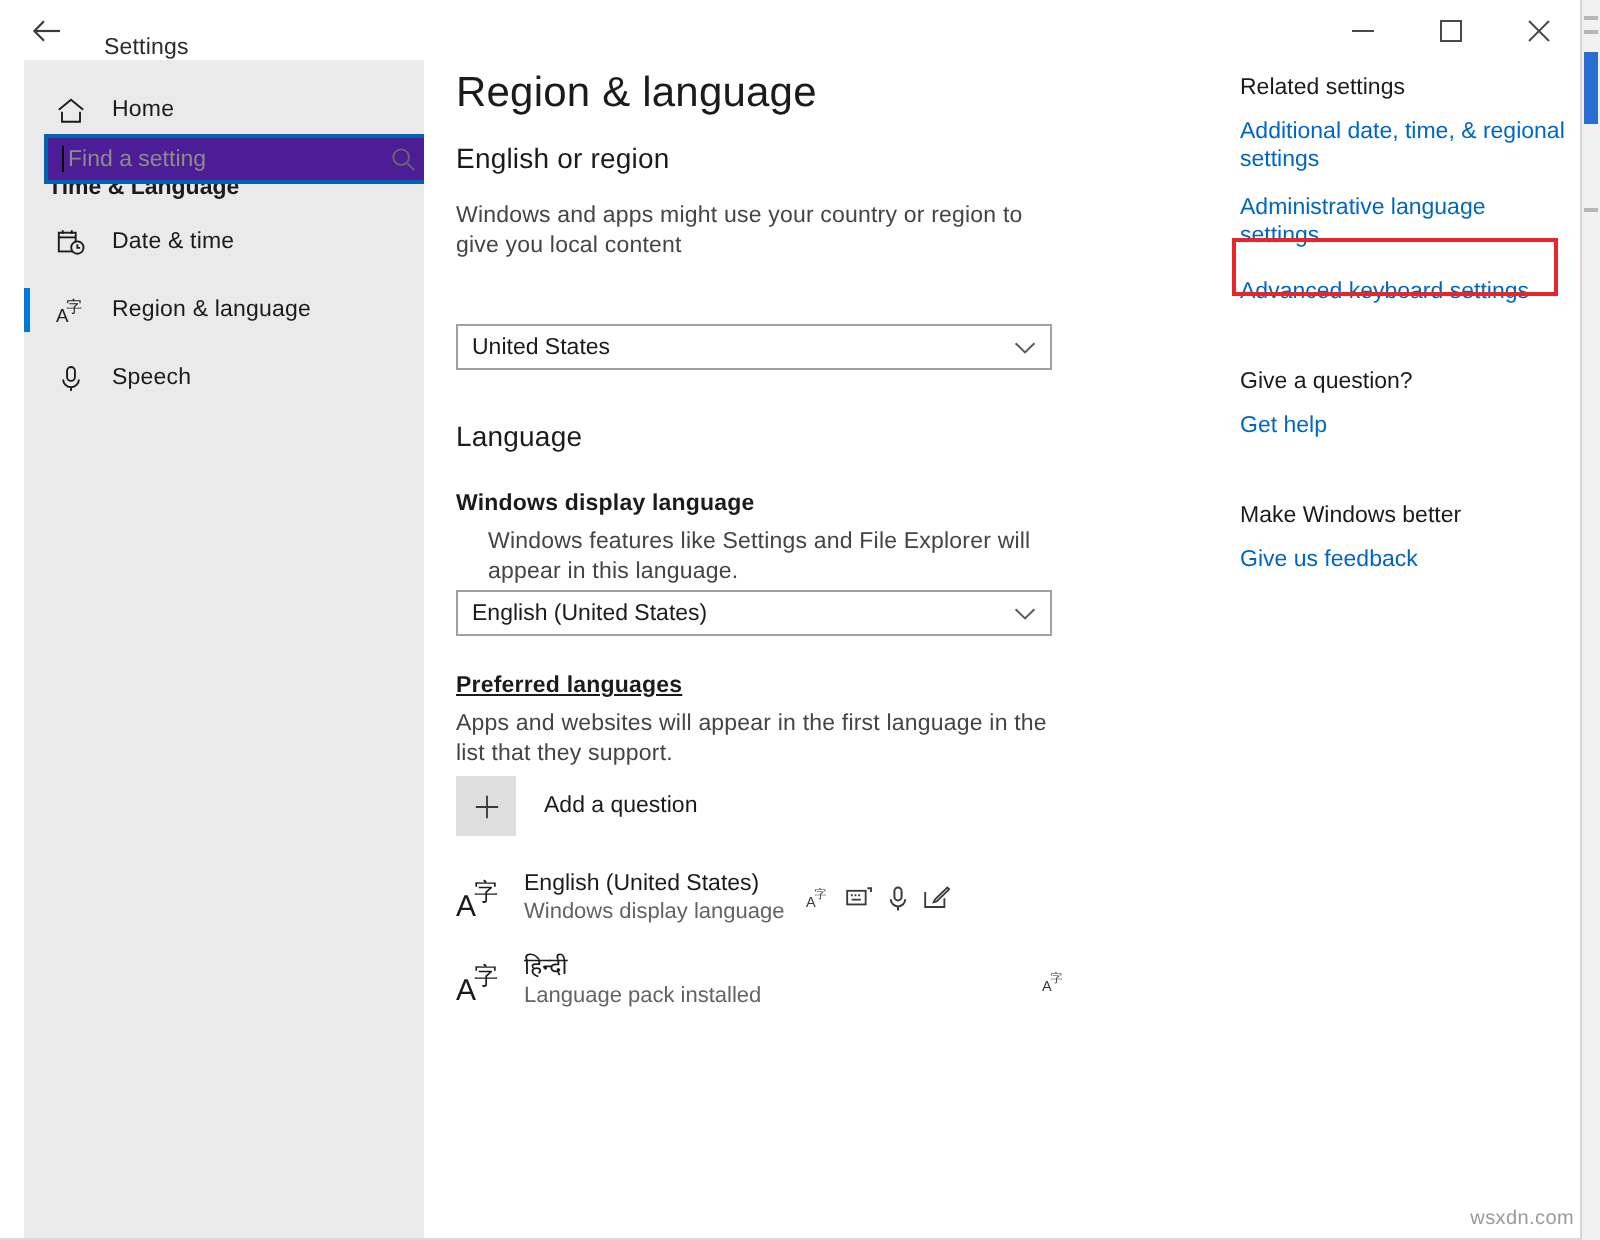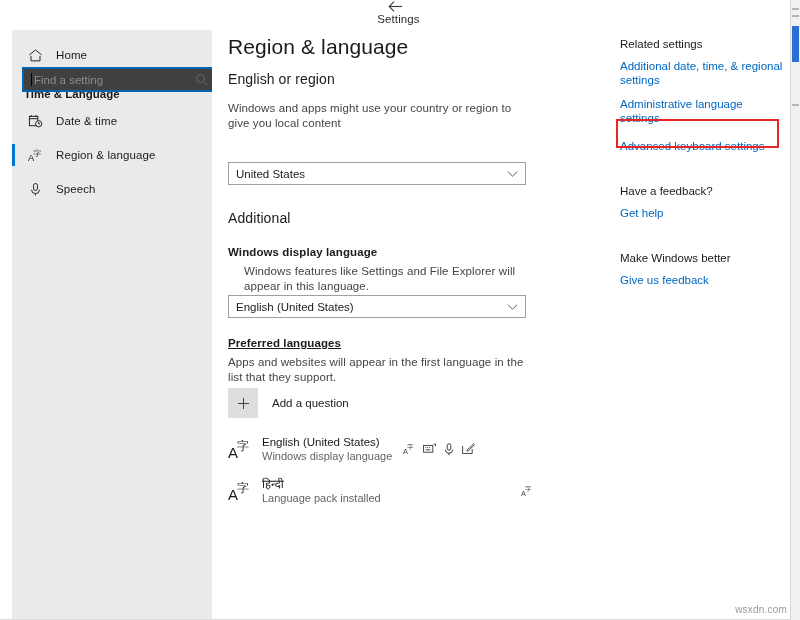--- a/index.html
+++ b/index.html
@@ -20,22 +20,21 @@
   }
 
   
   .titlebar {
     position: absolute;
     top: 0; left: 0;
     width: 791px;
     height: 30px;
     background: #ffffff;
     display: flex;
-    align-items: center;
-    flex-direction: column;
+    align-items: flex-end;
   }
   .tb-back {
     width: 46px;
     height: 30px;
     display: flex;
     align-items: center;
     justify-content: center;
     color: #333;
   }
   .tb-back svg { display:block; }
@@ -105,21 +104,21 @@
   }
 
   
   .searchbox {
     position: absolute;
     left: 10px;
     top: 37px;
     width: 192px;
     height: 25px;
     border: 2px solid #0063b1;
-    background: #404040;
+    background: #4c1d95;
     box-sizing: border-box;
     display: flex;
     align-items: center;
   }
   .search-caret {
     width: 1px;
     height: 13px;
     background: #000;
     margin-left: 7px;
   }
@@ -419,21 +418,21 @@
 
     <div class="combo" style="position:absolute;left:16px;top:132px;">
       <span class="val">United States</span>
       <span class="chev">
         <svg width="11" height="8" viewBox="0 0 11 8" fill="none" stroke="#5a5a5a" stroke-width="1">
             <path d="M0.8 1.6 5.5 6.2 10.2 1.6"></path>
           </svg>
       </span>
     </div>
 
-    <div style="position:absolute;left:16px;top:180px;" class="section-h">Additional</div>
+    <div style="position:absolute;left:16px;top:180px;" class="section-h">Language</div>
 
     <div style="position:absolute;left:16px;top:216px;" class="sub-h">Windows display language</div>
 
     <div style="position:absolute;left:32px;top:234px;width:300px;" class="body-txt">Windows features like Settings and File Explorer will appear in this language.</div>
 
     <div class="combo" style="position:absolute;left:16px;top:265px;">
       <span class="val">English (United States)</span>
       <span class="chev">
         <svg width="11" height="8" viewBox="0 0 11 8" fill="none" stroke="#5a5a5a" stroke-width="1">
             <path d="M0.8 1.6 5.5 6.2 10.2 1.6"></path>
@@ -522,21 +521,21 @@
     <div class="rail-h">Related settings</div>
 
     <a class="rail-link">Additional date, time, &amp; regional settings</a>
 
     <a class="rail-link" style="margin-top:6px;margin-bottom:14px;">Administrative language settings</a>
 
     <a class="rail-link">Advanced keyboard settings</a>
 
     <div class="rail-gap"></div>
 
-    <div class="rail-h">Have a feedback?</div>
+    <div class="rail-h">Give a question?</div>
     <a class="rail-link">Get help</a>
 
     <div class="rail-gap"></div>
 
     <div class="rail-h">Make Windows better</div>
     <a class="rail-link">Give us feedback</a>
   </div>
 
   <div class="highlight-box"></div>
 

